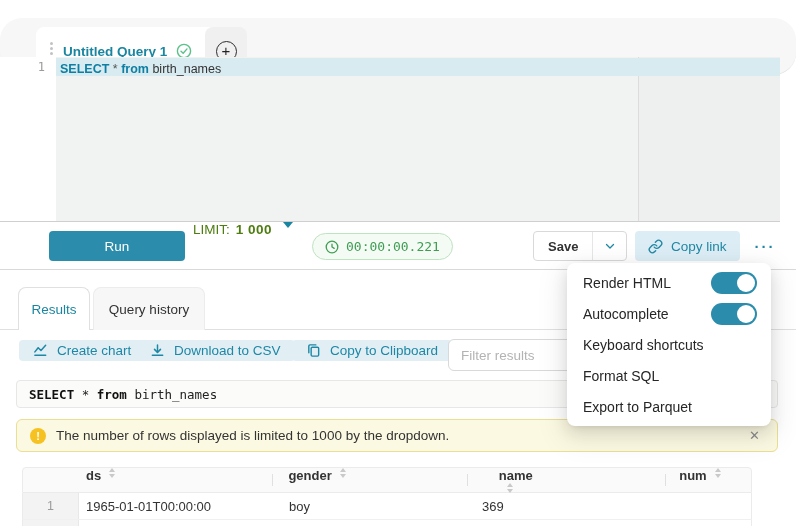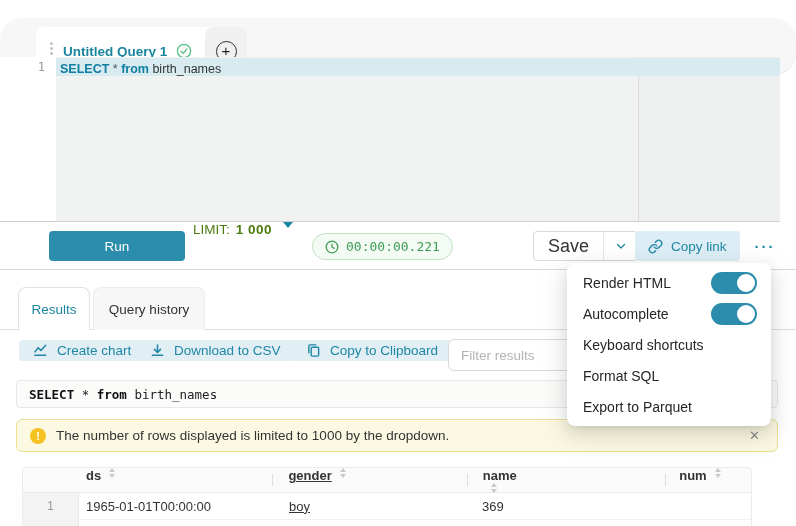--- a/index.html
+++ b/index.html
@@ -31,21 +31,21 @@
 
   
   .toolbar { position:absolute; left:0; top:222px; width:796px; height:48px; background:#fff; border-bottom:1px solid #d9d9d9; }
   .run-btn { position:absolute; left:29px; top:9px; width:136px; height:30px; background:#2b8dab; border:none; border-radius:4px; color:#fff; font-size:13.5px; font-family:inherit; cursor:pointer;margin-left:20px; }
   .limit { position:absolute; left:193px; top:0; height:47px; display:flex; align-items:flex-start; color:#4d7c0f; font-size:13.5px; cursor:pointer; }
   .limit-value { font-weight:700; margin-left:6px; letter-spacing:0.5px; }
   .caret-down { margin-left:11px; width:0; height:0; border-left:5px solid transparent; border-right:5px solid transparent; border-top:6px solid #1a85a0; }
   .timer { position:absolute; left:312px; top:233px; height:27px; padding:0 12px; display:inline-flex; align-items:center; gap:7px; background:#f4faf4; border:1px solid #bfe2c1; border-radius:13.5px; color:#3f9e54; font-family:"DejaVu Sans Mono", monospace; font-size:13px; }
   .toolbar .timer { top:11px; }
   .save-group { position:absolute; left:533px; top:9px; height:30px; display:flex; border:1px solid #d9d9d9; border-radius:4px; background:#fff; overflow:hidden; }
-  .save-main { padding:0 14px; display:flex; align-items:center; font-size:18px; color:#333; border-right:1px solid #e6e6e6; cursor:pointer; }
+  .save-main { padding:0 14px; display:flex; align-items:center; font-size:13px; color:#333; border-right:1px solid #e6e6e6; cursor:pointer;font-weight:bold; }
   .save-caret { width:33px; display:flex; align-items:center; justify-content:center; cursor:pointer; }
   .copy-link { position:absolute; left:635px; top:9px; height:30px; padding:0 13px; display:inline-flex; align-items:center; gap:8px; background:#ddedf5; border:none; border-radius:4px; color:#2088a5; font-size:13.5px; font-family:inherit; cursor:pointer; }
   .more-btn { position:absolute; left:748px; top:9px; width:34px; height:30px; display:flex; align-items:center; justify-content:center; color:#2088a5; font-size:15px; font-weight:700; letter-spacing:2px; cursor:pointer; }
 
   
   .drag-handle { position:absolute; left:386px; top:275px; width:24px; cursor:row-resize; }
   .drag-handle i { display:block; height:1px; background:#c9c9c9; margin-bottom:3px; }
 
   
   .south-tabs { position:absolute; left:0; top:270px; width:796px; height:60px; background:#fff; border-bottom:1px solid #e0e0e0; }
@@ -76,22 +76,22 @@
   .sort { margin-left:8px; display:flex; flex-direction:column; gap:2px; }
   .sort i { width:0; height:0; border-left:3.5px solid transparent; border-right:3.5px solid transparent; }
   .sort .up { border-bottom:4px solid #c9c9c9; }
   .sort .dn { border-top:4px solid #c9c9c9; }
   .trow { display:flex; height:27px; background:#fff; border-left:1px solid #ebebeb; border-right:1px solid #ebebeb; border-bottom:1px solid #f0f0f0; }
   .trow-partial { height:6px; border-bottom:none; overflow:hidden; }
   .td-num { width:56px; min-width:56px; background:#f3f3f3; color:#9b9b9b; display:flex; align-items:center; justify-content:center; font-size:12.5px; border-right:1px solid #e8e8e8; }
   .th-num { width:56px; min-width:56px; }
   .td { display:flex; align-items:center; font-size:13px; color:#333; }
   .col-ds { width:194px; padding-left:7px; }
-  .col-gender { width:195px; padding-left:16px;text-decoration:underline; }
-  .col-name { width:199px; padding-left:16px;flex-direction:column; }
+  .col-gender { width:195px; padding-left:16px; }
+  .col-name { width:199px; padding-left:32px;flex-direction:column; }
   .col-num { width:86px; padding-left:14px; }
 
   
   .menu { position:absolute; left:567px; top:263px; width:204px; height:163px; background:#fff; border-radius:8px; padding:4px 0; box-shadow:0 3px 6px -4px rgba(0,0,0,.14), 0 6px 16px rgba(0,0,0,.12), 0 9px 28px 8px rgba(0,0,0,.06); z-index:10; }
   .menu-item { height:31px; display:flex; align-items:center; justify-content:space-between; padding:0 14px 0 16px; font-size:14px; color:#262626; cursor:pointer; }
   .toggle { width:46px; height:22px; border-radius:11px; background:#2b8dab; position:relative; cursor:pointer; }
   .toggle::after { content:""; position:absolute; right:2px; top:2px; width:18px; height:18px; border-radius:50%; background:#fff; }
 
   svg { display:block; }
 </style>

